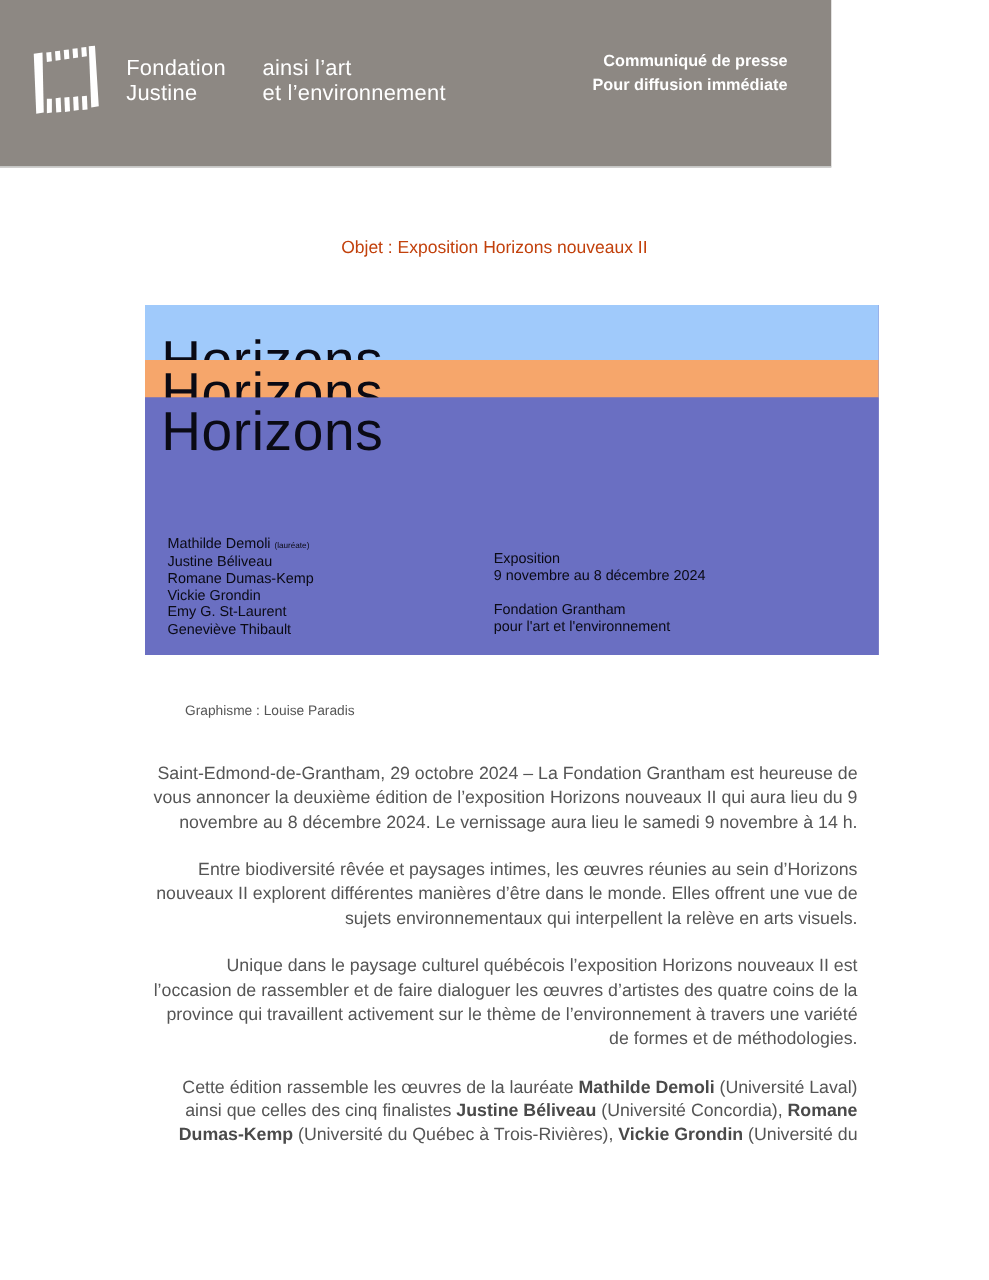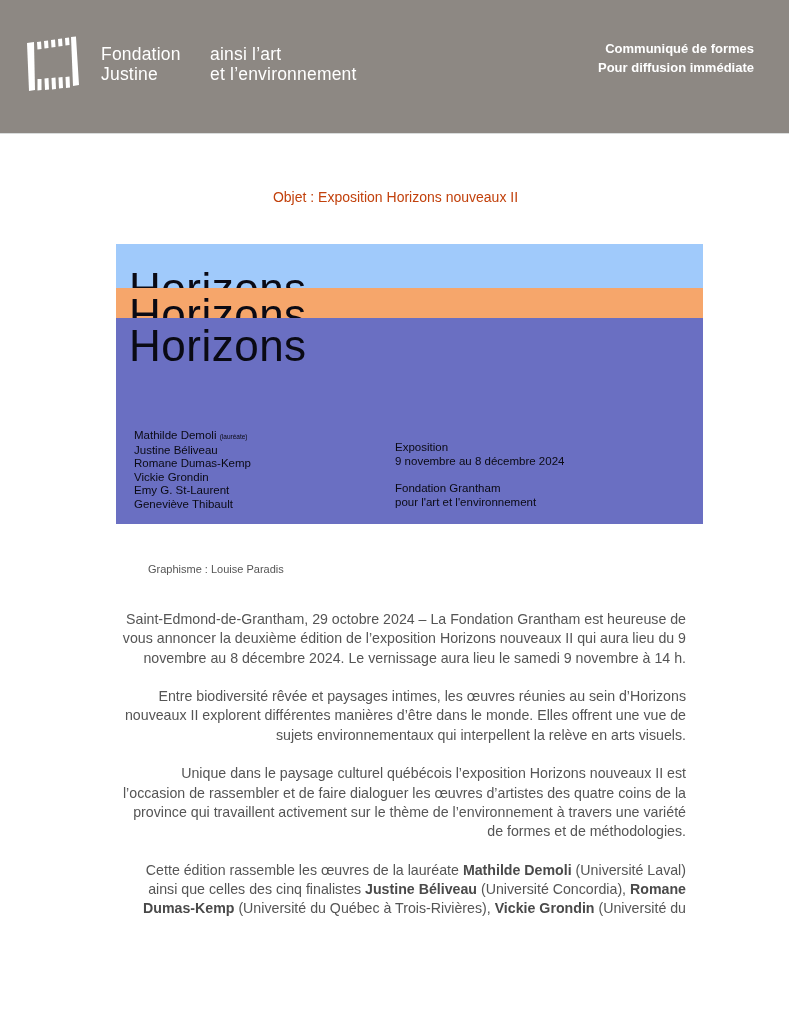--- a/index.html
+++ b/index.html
@@ -1,21 +1,21 @@
 <!DOCTYPE html>
 <html><head>
 <meta charset="utf-8">
 <style>
   html, body { margin: 0; padding: 0; }
   body {
     width: 791px; height: 1024px; background: #ffffff; position: relative; overflow: hidden;
     font-family: "Liberation Sans", "DejaVu Sans", sans-serif;
   }
   .header {
-    position: absolute; left: 0; top: 0; width: 789px; height: 133px;
+    position: absolute; left: 0; top: 0; width: 665px; height: 133px;
     background: #8d8883; border-bottom: 1px solid #d9dcdc;
   }
   .logo-mark { position: absolute; left: 25px; top: 35px; width: 56px; height: 58px; }
   .brand { position: absolute; top: 44px; color: #ffffff; font-size: 17.5px; line-height: 20px; letter-spacing: 0.2px; }
   .brand.name { left: 101px; }
   .brand.tagline { left: 210px; }
   .brand div { white-space: nowrap; }
   .press {
     position: absolute; right: 35px; top: 39px; text-align: right; color: #ffffff;
     font-weight: bold; font-size: 13px; line-height: 19px;
@@ -76,21 +76,21 @@
   </svg>
   <div class="brand name">
     <div>Fondation</div>
     <div>Justine</div>
   </div>
   <div class="brand tagline">
     <div>ainsi l’art</div>
     <div>et l’environnement</div>
   </div>
   <div class="press">
-    <div>Communiqué de formes</div>
+    <div>Communiqué de presse</div>
     <div>Pour diffusion immédiate</div>
   </div>
 </div>
 
 <div class="subject">Objet : Exposition Horizons nouveaux II</div>
 
 <div class="poster">
   <div class="band-blue"></div>
   <div class="band-orange"></div>
   <div class="band-purple"></div>

